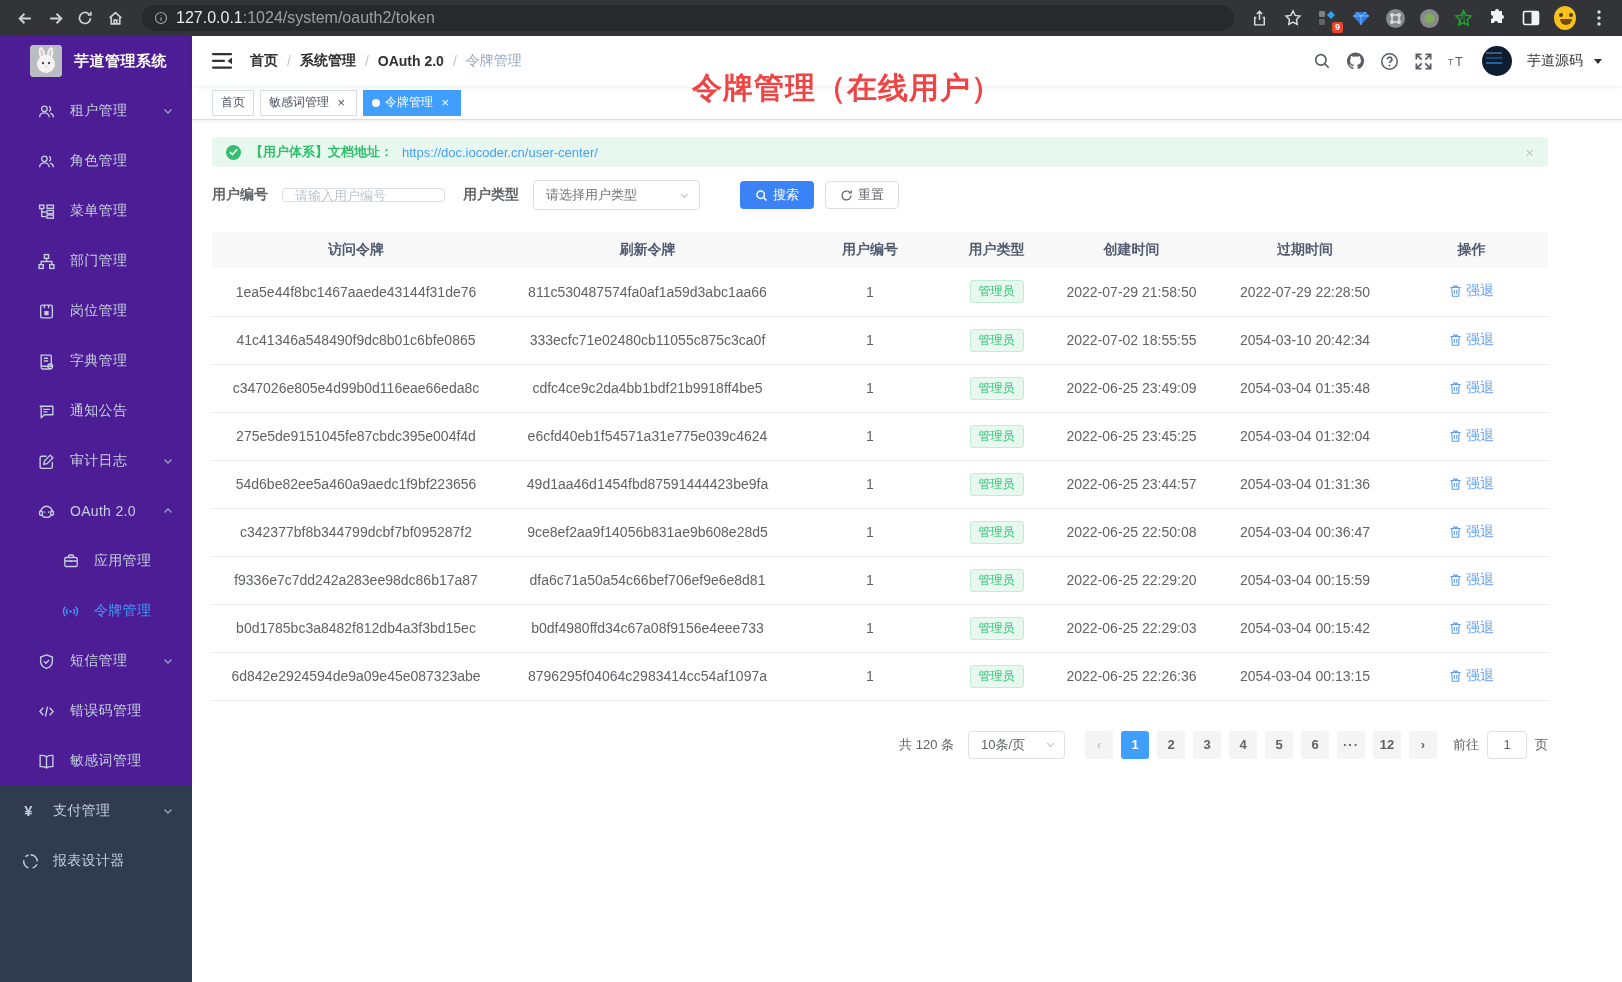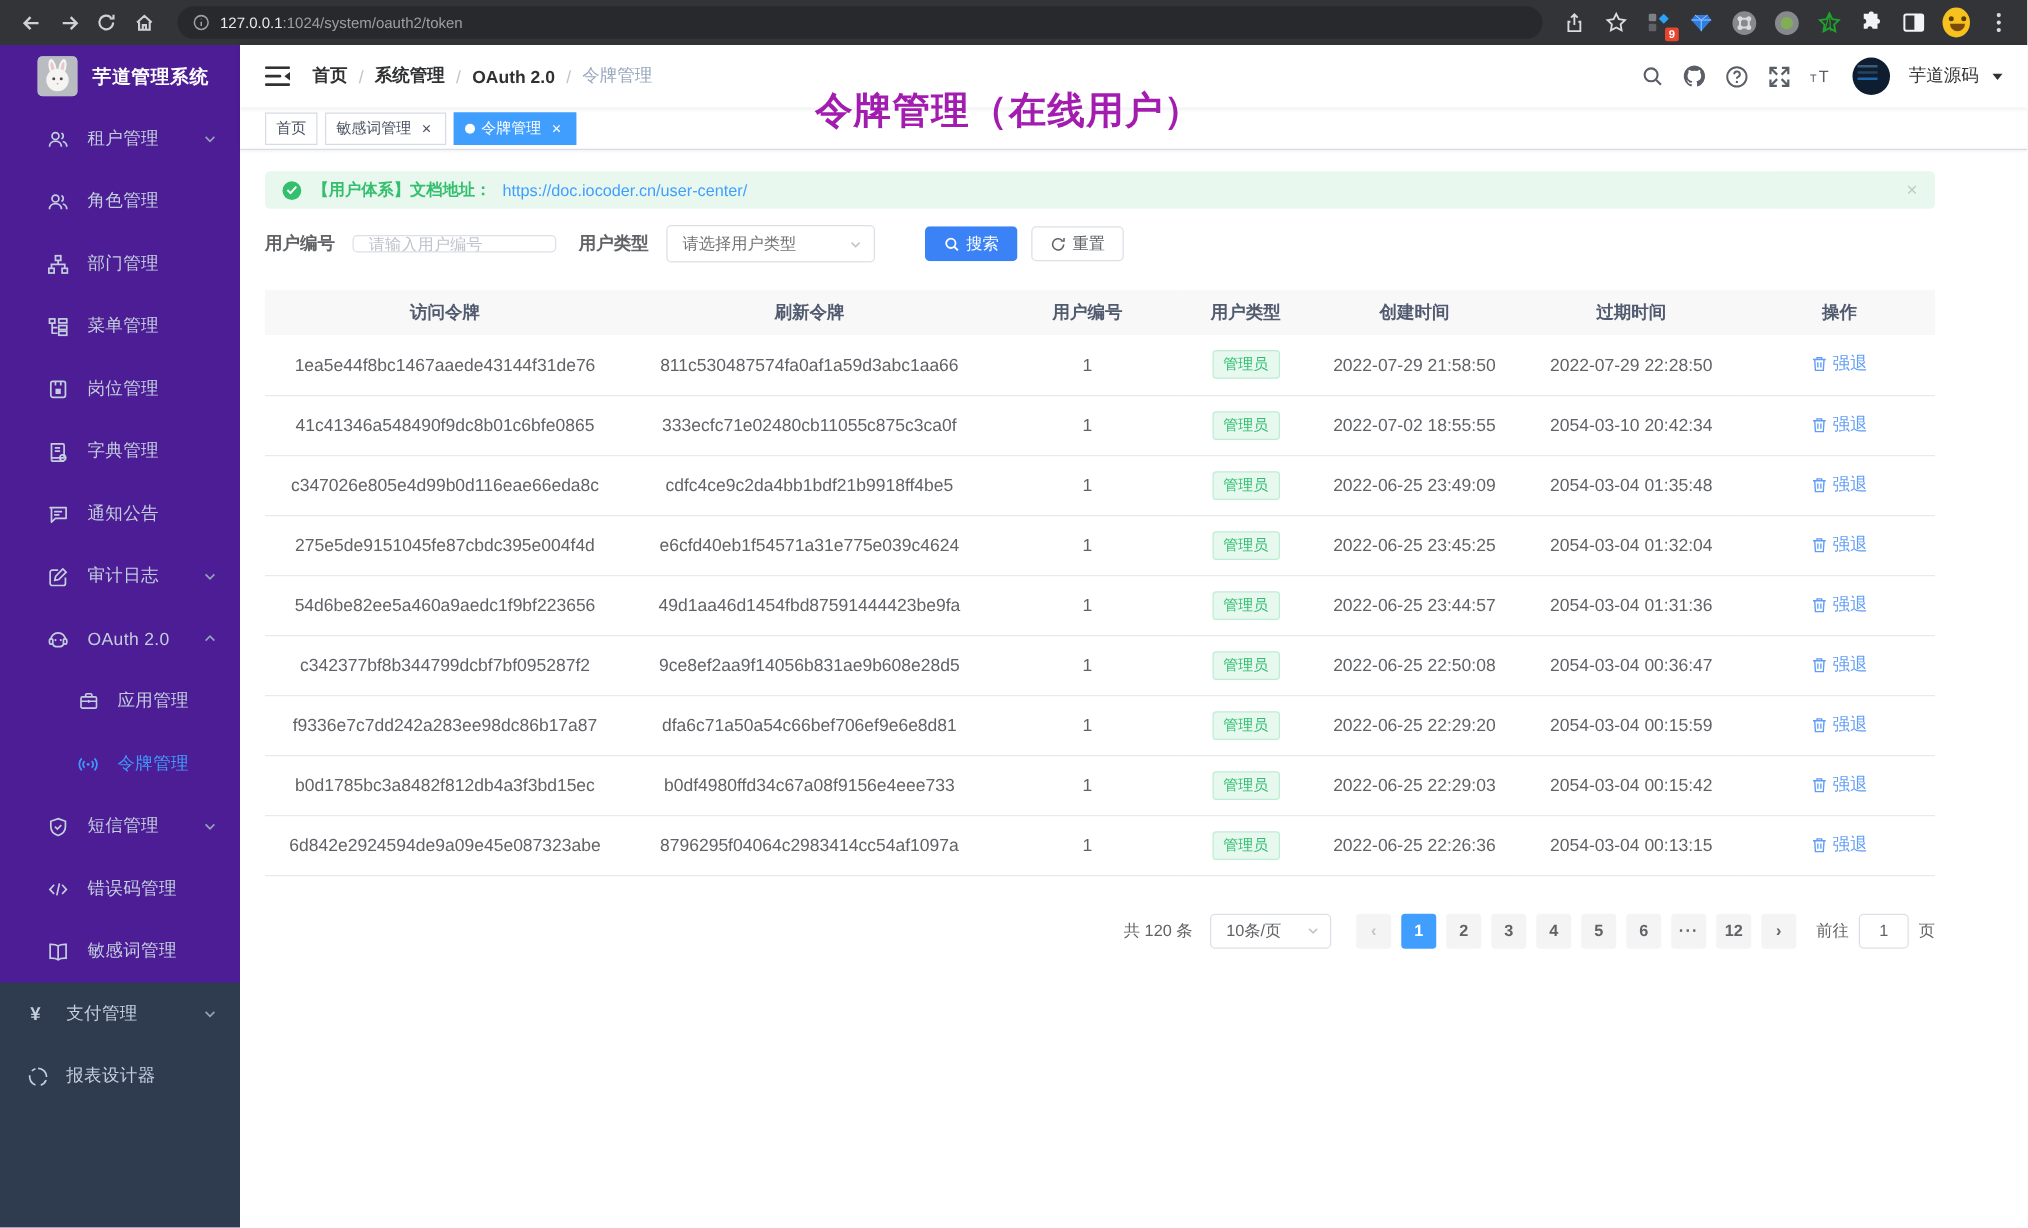--- a/index.html
+++ b/index.html
@@ -3,21 +3,21 @@
 <meta charset="utf-8">
 <style>
   *{box-sizing:border-box;margin:0;padding:0}
   html,body{width:1622px;height:982px;overflow:hidden;font-family:"Liberation Sans","DejaVu Sans",sans-serif;background:#fff}
   svg{display:block}
 
   
   .browser-bar{height:36px;background:#333438;display:flex;align-items:center;padding:0 12px;gap:4px}
   .bicon{width:26px;height:26px;display:flex;align-items:center;justify-content:center;color:#cfd1d4;border-radius:50%;cursor:pointer;flex:none}
   .url-pill{flex:1;height:26px;background:#28292c;border-radius:13px;display:flex;align-items:center;padding:0 12px;gap:8px;margin:0 10px;min-width:0;cursor:text}
-  .url-text{font-size:12px;color:#9aa0a6;white-space:nowrap;overflow:hidden}
+  .url-text{font-size:16px;color:#9aa0a6;white-space:nowrap;overflow:hidden}
   .url-text b{color:#e8eaed;font-weight:400}
   .ext-row{display:flex;align-items:center;gap:12px;flex:none}
   .eicon{width:22px;height:22px;display:flex;align-items:center;justify-content:center;position:relative;cursor:pointer;flex:none}
   .badge9{position:absolute;right:-5px;bottom:-4px;background:#e8452f;color:#fff;font-size:9px;line-height:11px;padding:0 3px;border-radius:2px;font-weight:700}
   .emoji-face{width:24px;height:24px;border-radius:50%;background:#f7c11e;position:relative}
   .emoji-face:before{content:"";position:absolute;left:5px;top:7px;width:4px;height:4px;border-radius:50%;background:#5b3b08;box-shadow:10px 0 0 #5b3b08}
   .emoji-face:after{content:"";position:absolute;left:6px;top:13px;width:12px;height:6px;border-radius:0 0 12px 12px;background:#7a4a0a}
 
   
   .app{display:flex;height:946px}
@@ -86,21 +86,21 @@
   .pager{width:1336px;margin-top:30px;display:flex;align-items:center;justify-content:flex-end;font-size:13px;color:#606266}
   .pg-total{margin-right:14px;white-space:nowrap}
   .pg-size{width:97px;height:28px;border:1px solid #dcdfe6;border-radius:4px;display:flex;align-items:center;justify-content:space-between;padding:0 8px 0 12px;margin-right:16px;color:#606266;cursor:pointer}
   .pg-btn{min-width:28px;height:28px;background:#f4f4f5;border-radius:3px;display:inline-flex;align-items:center;justify-content:center;margin:0 4px;color:#606266;font-weight:700;font-size:13px;cursor:pointer;padding:0 4px}
   .pg-btn.active{background:#409eff;color:#fff}
   .pg-btn.disabled{color:#c0c4cc}
   .pg-btn.ell{font-weight:700;letter-spacing:1px}
   .pg-goto{margin:0 8px 0 12px;white-space:nowrap}
   .goto-input{width:40px;height:28px;border:1px solid #dcdfe6;border-radius:4px;text-align:center;font-size:13px;color:#606266;outline:none;margin-right:8px}
 
-  .annotation{position:absolute;left:652px;top:68px;font-size:30px;font-weight:700;color:#a21caf;letter-spacing:1px;z-index:60;white-space:nowrap}
+  .annotation{position:absolute;left:692px;top:68px;font-size:30px;font-weight:700;color:#ef4444;letter-spacing:1px;z-index:60;white-space:nowrap}
 </style>
 </head>
 <body>
 
 <div class="browser-bar">
   <span class="bicon">
       <svg width="17" height="17" viewBox="0 0 16 16" fill="none" stroke="currentColor" stroke-width="1.8">
         <path d="M13 8H3M7 3.5L2.5 8 7 12.5"></path>
       </svg>
     </span>
@@ -242,39 +242,39 @@
               <circle cx="6" cy="5.5" r="2.6"></circle>
               <path d="M1.5 13.5c0-2.5 2-4.2 4.5-4.2s4.5 1.7 4.5 4.2"></path>
               <path d="M10.5 3.2a2.6 2.6 0 0 1 0 4.6M11.5 9.6c1.8.5 3 1.9 3 3.9"></path>
             </svg>
           </span>
           <span class="mi-lb">角色管理</span>
         </div>
         <div class="mi  ">
           <span class="mi-ic">
             <svg width="17" height="17" viewBox="0 0 16 16" fill="none" stroke="currentColor" stroke-width="1.3">
-              <rect x="6" y="1.5" width="4" height="3.5"></rect>
-              <rect x="1" y="11" width="4" height="3.5"></rect>
-              <rect x="11" y="11" width="4" height="3.5"></rect>
-              <path d="M8 5v3M3 11V8h10v3"></path>
-            </svg>
-          </span>
-          <span class="mi-lb">部门管理</span>
-        </div>
-        <div class="mi  ">
-          <span class="mi-ic">
-            <svg width="17" height="17" viewBox="0 0 16 16" fill="none" stroke="currentColor" stroke-width="1.3">
               <rect x="1.5" y="2" width="4" height="3.2"></rect>
               <path d="M3.5 5.2v8M3.5 8.5h4M3.5 12.8h4"></path>
               <rect x="8.5" y="7" width="6" height="3"></rect>
               <rect x="8.5" y="11.3" width="6" height="3"></rect>
               <rect x="8.5" y="2" width="6" height="3"></rect>
             </svg>
           </span>
           <span class="mi-lb">菜单管理</span>
+        </div>
+        <div class="mi  ">
+          <span class="mi-ic">
+            <svg width="17" height="17" viewBox="0 0 16 16" fill="none" stroke="currentColor" stroke-width="1.3">
+              <rect x="6" y="1.5" width="4" height="3.5"></rect>
+              <rect x="1" y="11" width="4" height="3.5"></rect>
+              <rect x="11" y="11" width="4" height="3.5"></rect>
+              <path d="M8 5v3M3 11V8h10v3"></path>
+            </svg>
+          </span>
+          <span class="mi-lb">部门管理</span>
         </div>
         <div class="mi  ">
           <span class="mi-ic">
             <svg width="17" height="17" viewBox="0 0 16 16" fill="none" stroke="currentColor" stroke-width="1.3">
               <rect x="2.5" y="2" width="11" height="12" rx="1.5"></rect>
               <path d="M6 2v3M10 2v3"></path>
               <rect x="6" y="7.5" width="4" height="4" fill="currentColor" stroke="none"></rect>
             </svg>
           </span>
           <span class="mi-lb">岗位管理</span>

